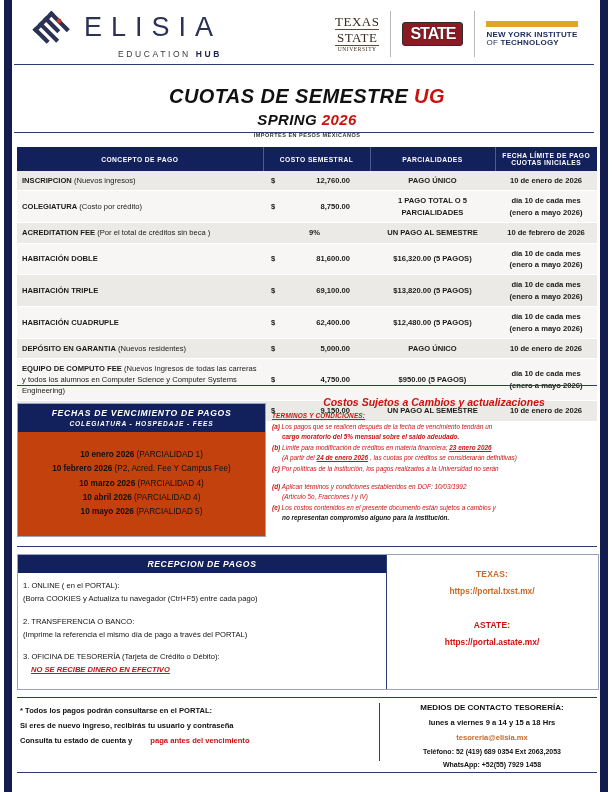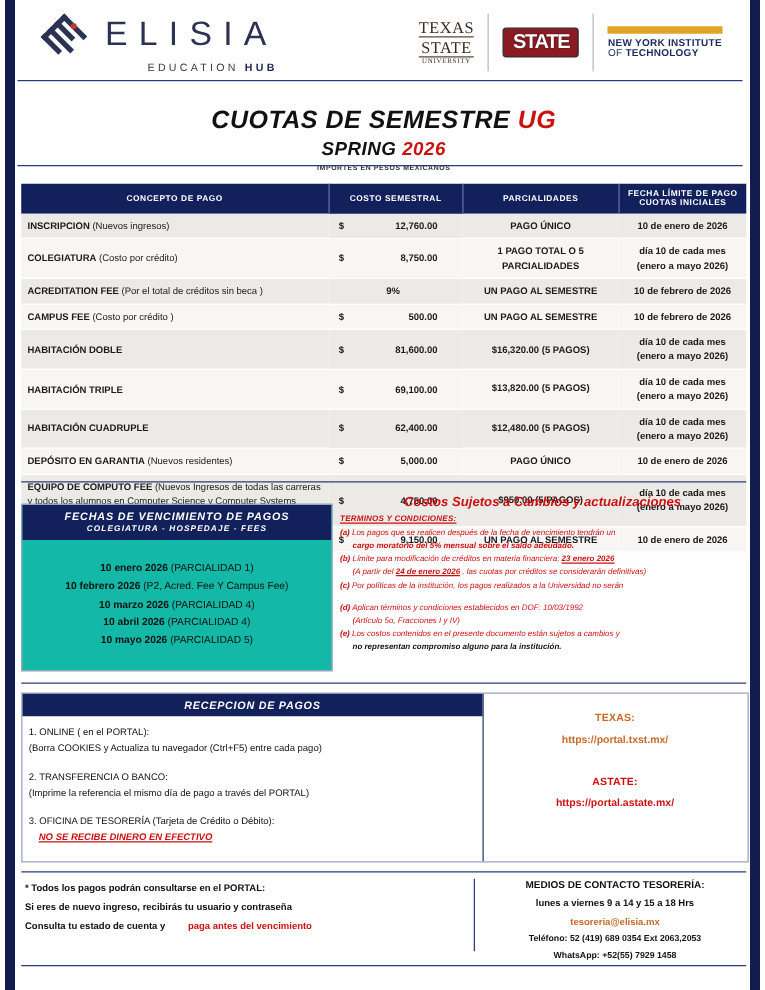--- a/index.html
+++ b/index.html
@@ -68,21 +68,21 @@
   .c-concept span{font-weight:normal;}
   .c-cost{text-align:left;position:relative;padding-left:0 !important;}
   .c-cost .cur{position:absolute;left:8px;font-weight:bold;}
   .c-cost .amt{display:block;text-align:right;padding-right:16px;font-weight:bold;}
   .c-cost.center .amt{text-align:center;padding-right:0;}
   .c-par{text-align:center;font-weight:bold;font-size:7.2px;line-height:1.5;}
   .c-fec{text-align:center;font-weight:bold;font-size:7.2px;line-height:1.5;}
   .tbl-bottom{position:absolute;left:17px;top:385px;width:580px;height:0;border-top:1.4px solid #2b3c74;}
 
   
-  .dates-box{position:absolute;left:17px;top:403px;width:247px;border:1px solid #9aa3bd;background:#14b8a6;}
+  .dates-box{position:absolute;left:17px;top:403px;width:247px;border:1px solid #9aa3bd;background:#c2410c;}
   .dates-head{background:#12205c;color:#fff;text-align:center;padding:4px 0 5px;}
   .dates-head .h1{font-size:8.6px;font-weight:bold;font-style:italic;letter-spacing:.7px;}
   .dates-head .h2{font-size:6.6px;font-weight:bold;font-style:italic;letter-spacing:.9px;margin-top:2px;}
   .dates-body{padding:16px 6px 16px;text-align:center;}
   .dates-body .d{font-size:8.2px;line-height:1.75;color:#111;}
   .dates-body .d b{font-weight:bold;}
 
   .terms{position:absolute;left:270px;top:396px;width:328px;}
   .terms-title{text-align:center;font-size:10.5px;font-weight:bold;font-style:italic;color:#cc1111;margin-bottom:4px;}
   .terms-sub{font-size:6.4px;font-style:italic;font-weight:bold;color:#cc1111;text-decoration:underline;margin:0 0 3px 2px;letter-spacing:.2px;}
@@ -237,33 +237,20 @@
             <span class="amt">9%</span>
           </td>
           <td class="c-par">
             <div>UN PAGO AL SEMESTRE</div>
           </td>
           <td class="c-fec">
             <div>10 de febrero de 2026</div>
           </td>
         </tr>
         <tr>
-          <td class="c-concept"><b>CAMPUS FEE</b><span>  (Costo por crédito )</span></td>
-          <td class="c-cost">
-            <span class="cur">$</span>
-            <span class="amt">500.00</span>
-          </td>
-          <td class="c-par">
-            <div>UN PAGO AL SEMESTRE</div>
-          </td>
-          <td class="c-fec">
-            <div>10 de febrero de 2026</div>
-          </td>
-        </tr>
-        <tr>
           <td class="c-concept"><b>HABITACIÓN DOBLE</b><span></span></td>
           <td class="c-cost">
             <span class="cur">$</span>
             <span class="amt">81,600.00</span>
           </td>
           <td class="c-par">
             <div>$16,320.00  (5 PAGOS)</div>
           </td>
           <td class="c-fec">
             <div>día 10 de cada mes</div>

